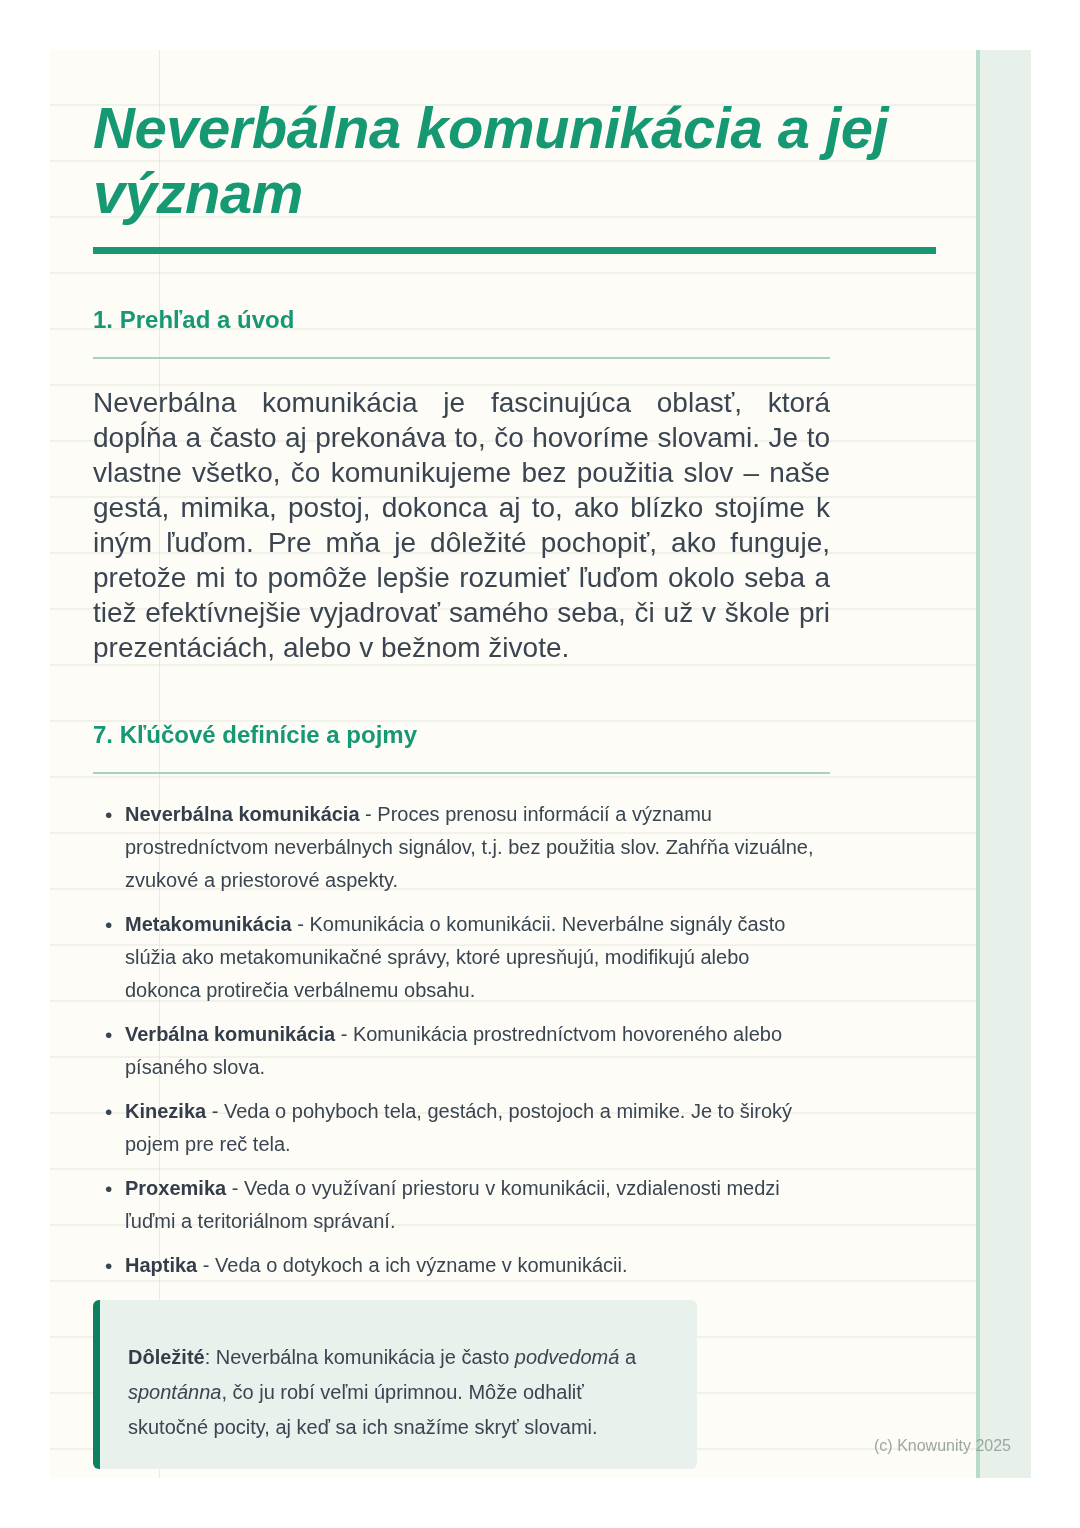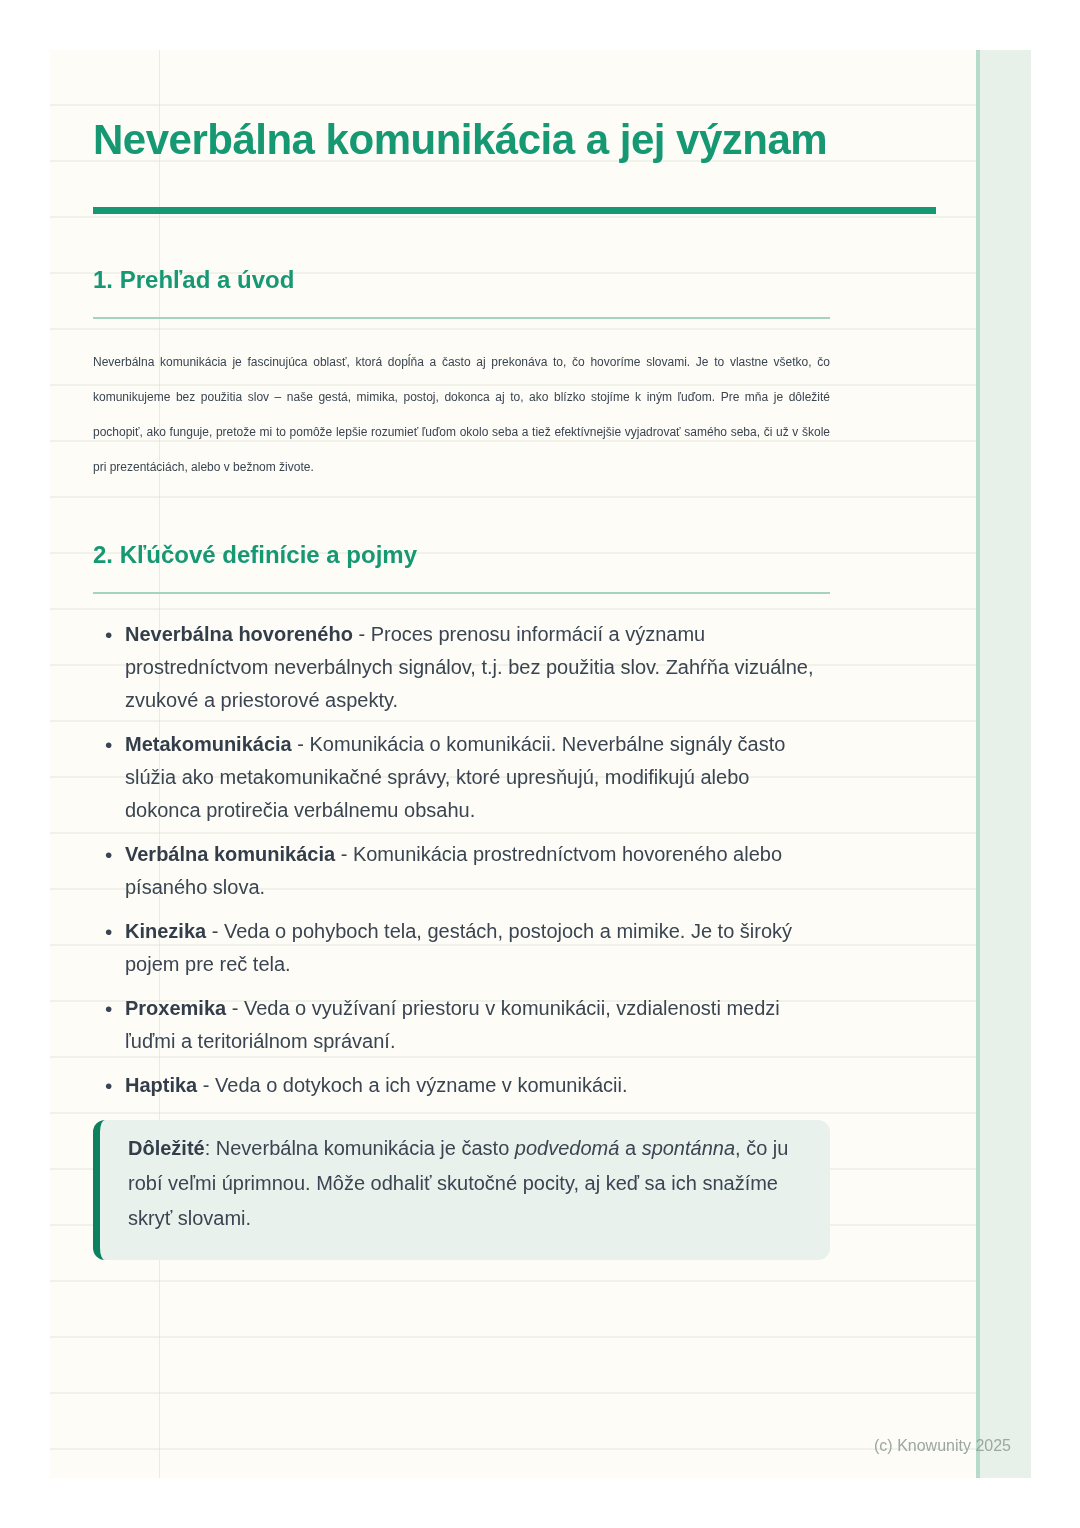--- a/index.html
+++ b/index.html
@@ -24,25 +24,26 @@
   .side-strip {
     position: absolute;
     top: 0; right: 0; bottom: 0;
     width: 55px;
     background: #e7f1ea;
     border-left: 4px solid #b7dbc9;
   }
   
   h1.doc-title {
     color: #169873;
-    font-size: 42px;
-    line-height: 90px;
+    font-size: 58px;
+    line-height: 65px;
     font-weight: 700;
     letter-spacing: -0.5px;
     max-width: 900px;
+    font-style: italic;
   }
   .title-rule {
     width: 843px; height: 7px;
     background: #169873;
     margin-top: 22px;
   }
   h2.section-heading {
     color: #169873;
     font-size: 24px;
     line-height: 40px;
@@ -53,21 +54,21 @@
   .section-rule {
     width: 737px; height: 2px;
     background: #a5d3bf;
     margin-top: 17px;
   }
   
   .intro {
     margin-top: 26px;
     width: 737px;
     color: #3a4551;
-    font-size: 12px;
+    font-size: 28px;
     line-height: 35px;
     text-align: justify;
   }
   ul.definition-list {
     margin-top: 24px;
     width: 737px;
     list-style: none;
   }
   ul.definition-list li {
     position: relative;
@@ -82,25 +83,25 @@
     position: absolute;
     left: 12px; top: 0;
     color: #3a4551;
     font-size: 21px;
   }
   .term { font-weight: 700; color: #333e4a; }
   em.soft-italic { font-style: italic; }
   
   .callout {
     margin-top: 18px;
-    width: 737px;
+    width: 604px;
     background: #e9f1ec;
     border-left: 7px solid #0d8060;
-    border-radius: 12px;
-    padding: 11px 30px 24px 28px;
+    border-radius: 6px;
+    padding: 40px 30px 24px 28px;
     color: #3a4551;
     font-size: 20px;
     line-height: 35px;
   }
   .callout .callout-label { font-weight: 700; color: #333e4a; }
   
   .footer-credit {
     position: absolute;
     right: 20px; bottom: 23px;
     font-size: 16px;
@@ -115,25 +116,25 @@
   <div class="side-strip"></div>
 
   <h1 class="doc-title">Neverbálna komunikácia a jej význam</h1>
   <div class="title-rule"></div>
 
   <h2 class="section-heading">1. Prehľad a úvod</h2>
   <div class="section-rule"></div>
 
   <p class="intro">Neverbálna komunikácia je fascinujúca oblasť, ktorá dopĺňa a často aj prekonáva to, čo hovoríme slovami. Je to vlastne všetko, čo komunikujeme bez použitia slov – naše gestá, mimika, postoj, dokonca aj to, ako blízko stojíme k iným ľuďom. Pre mňa je dôležité pochopiť, ako funguje, pretože mi to pomôže lepšie rozumieť ľuďom okolo seba a tiež efektívnejšie vyjadrovať samého seba, či už v škole pri prezentáciách, alebo v bežnom živote.</p>
 
-  <h2 class="section-heading second">2. Kľúčové definície a pojmy</h2>
+  <h2 class="section-heading second">7. Kľúčové definície a pojmy</h2>
   <div class="section-rule"></div>
 
   <ul class="definition-list">
-    <li><span class="term">Neverbálna hovoreného</span><span> - </span><span>Proces prenosu informácií a významu prostredníctvom neverbálnych signálov, t.j. bez použitia slov. Zahŕňa vizuálne, zvukové a priestorové aspekty.</span></li>
+    <li><span class="term">Neverbálna komunikácia</span><span> - </span><span>Proces prenosu informácií a významu prostredníctvom neverbálnych signálov, t.j. bez použitia slov. Zahŕňa vizuálne, zvukové a priestorové aspekty.</span></li>
     <li><span class="term">Metakomunikácia</span><span> - </span><span>Komunikácia o komunikácii. Neverbálne signály často slúžia ako metakomunikačné správy, ktoré upresňujú, modifikujú alebo dokonca protirečia verbálnemu obsahu.</span></li>
     <li><span class="term">Verbálna komunikácia</span><span> - </span><span>Komunikácia prostredníctvom hovoreného alebo písaného slova.</span></li>
     <li><span class="term">Kinezika</span><span> - </span><span>Veda o pohyboch tela, gestách, postojoch a mimike. Je to široký pojem pre reč tela.</span></li>
     <li><span class="term">Proxemika</span><span> - </span><span>Veda o využívaní priestoru v komunikácii, vzdialenosti medzi ľuďmi a teritoriálnom správaní.</span></li>
     <li><span class="term">Haptika</span><span> - </span><span>Veda o dotykoch a ich význame v komunikácii.</span></li>
   </ul>
 
   <div class="callout">
     <span class="callout-label">Dôležité</span><span>: Neverbálna komunikácia je často </span><em class="soft-italic">podvedomá</em><span> a </span><em class="soft-italic">spontánna</em><span>, čo ju robí veľmi úprimnou. Môže odhaliť skutočné pocity, aj keď sa ich snažíme skryť slovami.</span>
   </div>

